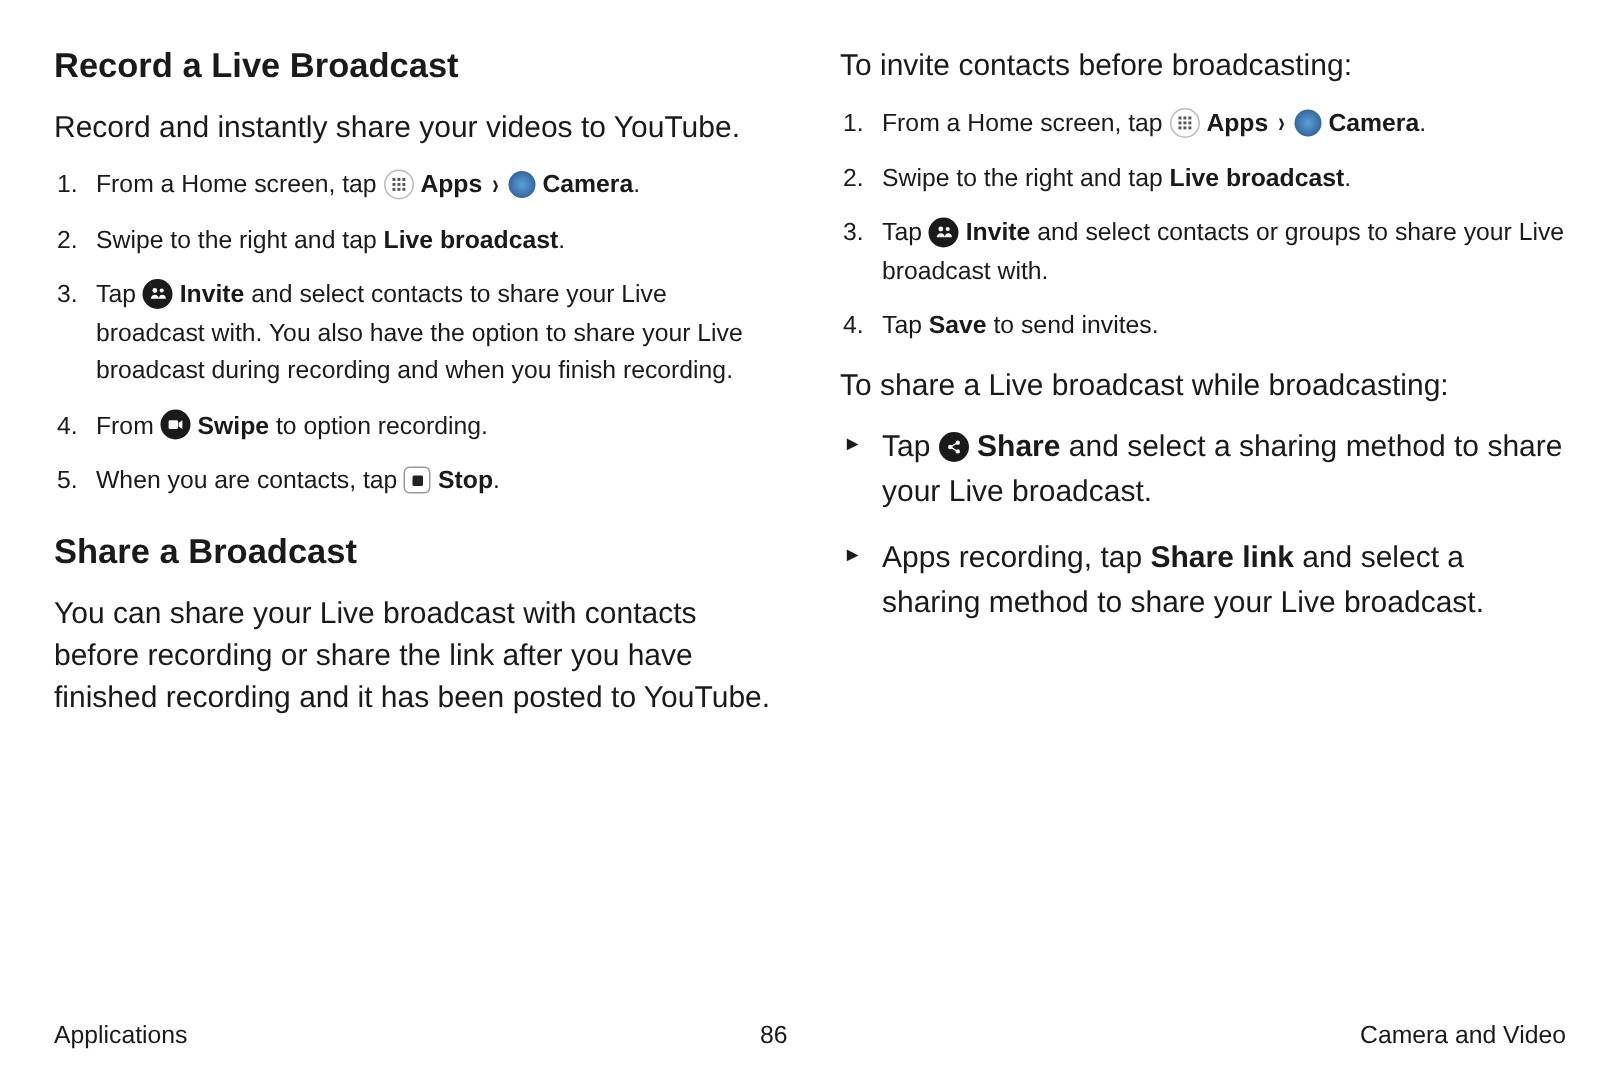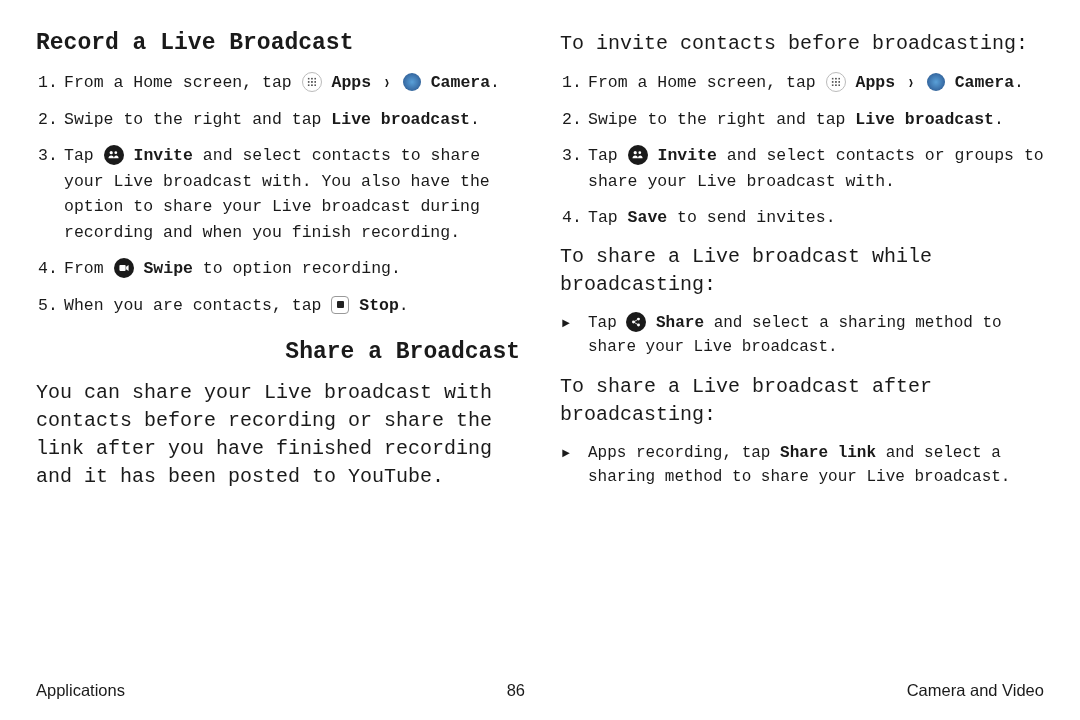--- a/index.html
+++ b/index.html
@@ -14,28 +14,27 @@
     flex-direction: column;
     justify-content: space-between;
   }
   .content {
     display: flex;
     gap: 40px;
   }
   .col {
     flex: 1;
     min-width: 0;
-    font-family: Liberation Mono, monospace;
   }
   h2 {
     font-size: 23px;
     font-weight: bold;
     margin-bottom: 14px;
   }
-  .h2b { margin-top: 20px; text-align: right; }
+  .h2b { margin-top: 20px; }
   p {
     font-size: 20px;
     line-height: 1.4;
     margin-bottom: 12px;
   }
   ol {
     list-style: none;
     counter-reset: item;
     padding-left: 0;
     margin-bottom: 12px;
@@ -48,21 +47,21 @@
     padding-left: 28px;
     position: relative;
     margin-bottom: 11px;
   }
   ol > li::before {
     content: counter(item) ".";
     position: absolute;
     left: 2px;
   }
   .arrow-item {
-    font-size: 16px;
+    font-size: 20px;
     line-height: 1.5;
     padding-left: 28px;
     position: relative;
     margin-bottom: 14px;
   }
   .arrow-item::before {
     content: "►";
     position: absolute;
     left: 2px;
     font-size: 13px;
@@ -137,20 +136,21 @@
     gap: 14px;
   }
 </style>
 </head>
 <body>
 
 <div class="content">
 
   <div class="col">
     <h2>Record a Live Broadcast</h2>
+    <p>Record and instantly share your videos to YouTube.</p>
     <ol>
       <li>
         <span>From a Home screen, tap </span>
         <span class="icon icon-apps"></span>
         <span class="bold">Apps</span>
         <span class="chev">›</span>
         <span class="icon icon-camera"></span>
         <span class="bold">Camera</span><span>.</span>
       </li>
       <li>
@@ -225,21 +225,20 @@
         <svg viewBox="0 0 24 24" fill="currentColor">
             <circle cx="18" cy="5" r="3.5"></circle>
             <circle cx="6" cy="12" r="3.5"></circle>
             <circle cx="18" cy="19" r="3.5"></circle>
             <path d="M8 11l8-5M8 13l8 5" stroke="currentColor" stroke-width="2"></path>
           </svg>
       </span>
       <span class="bold">Share</span><span> and select a sharing method to share your Live broadcast.</span>
     </div>
 
-    <p>To share a Live broadcast after broadcasting:</p>
     <div class="arrow-item">
       <span>Apps recording, tap </span><span class="bold">Share link</span><span> and select a sharing method to share your Live broadcast.</span>
     </div>
   </div>
 
 </div>
 
 <div class="footer">
   <span>Applications</span>
   <span>86</span>

